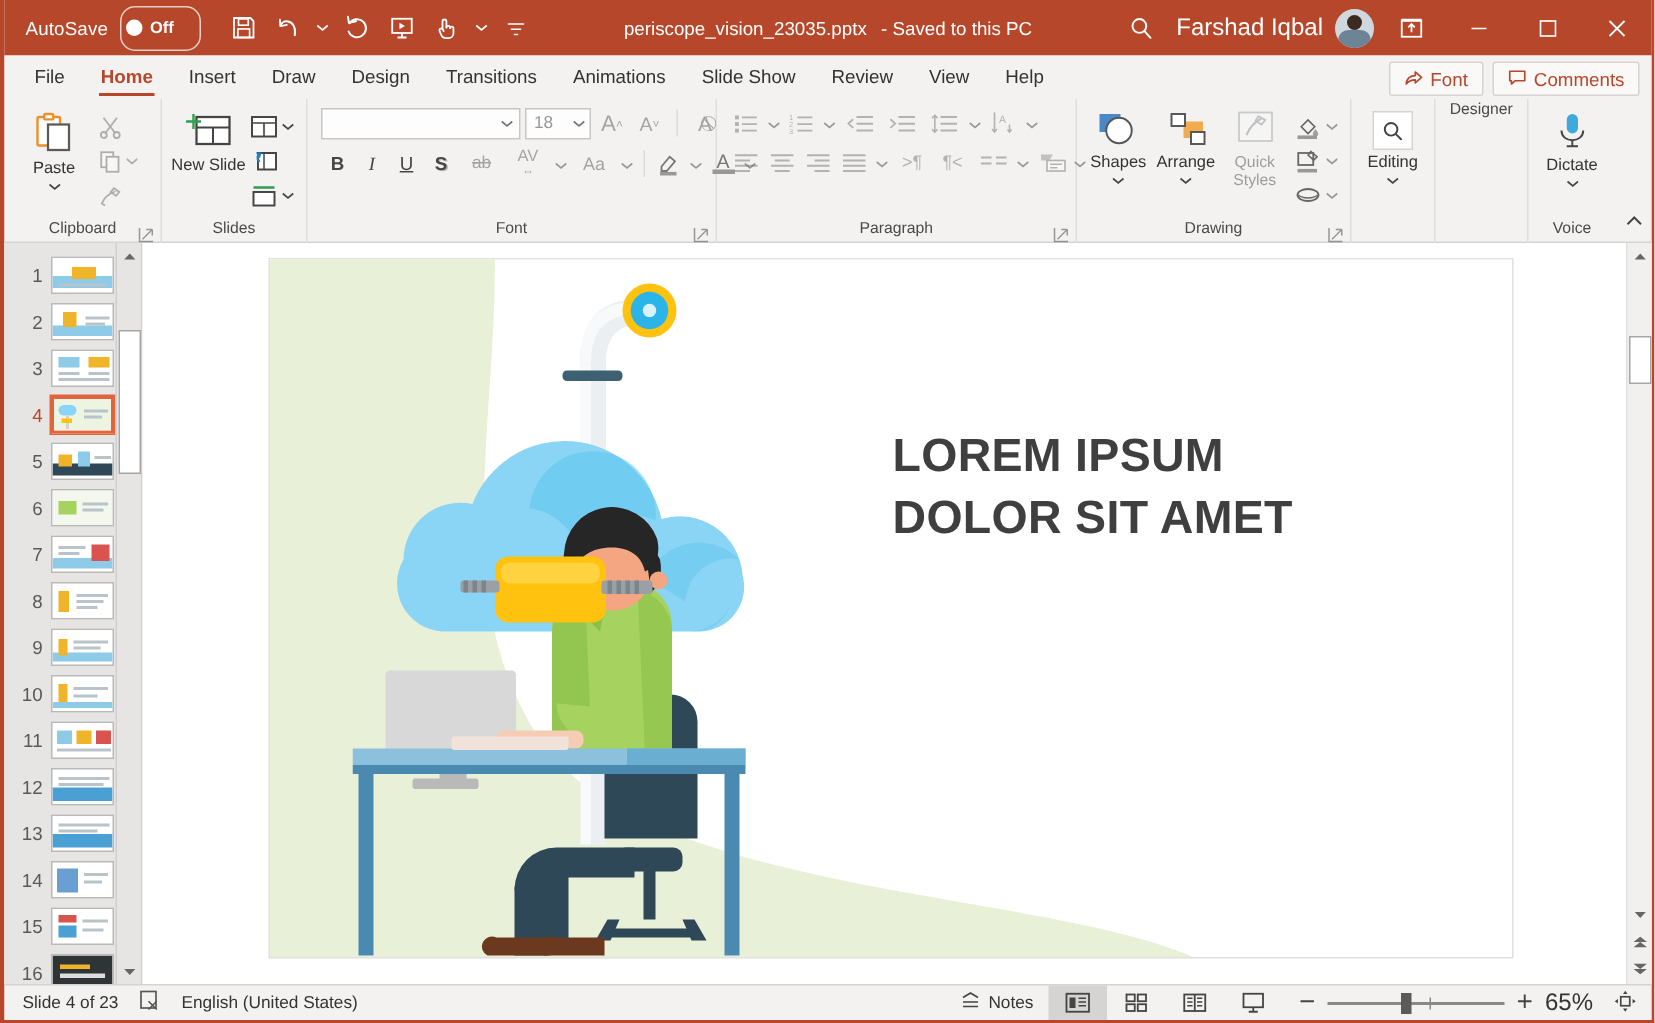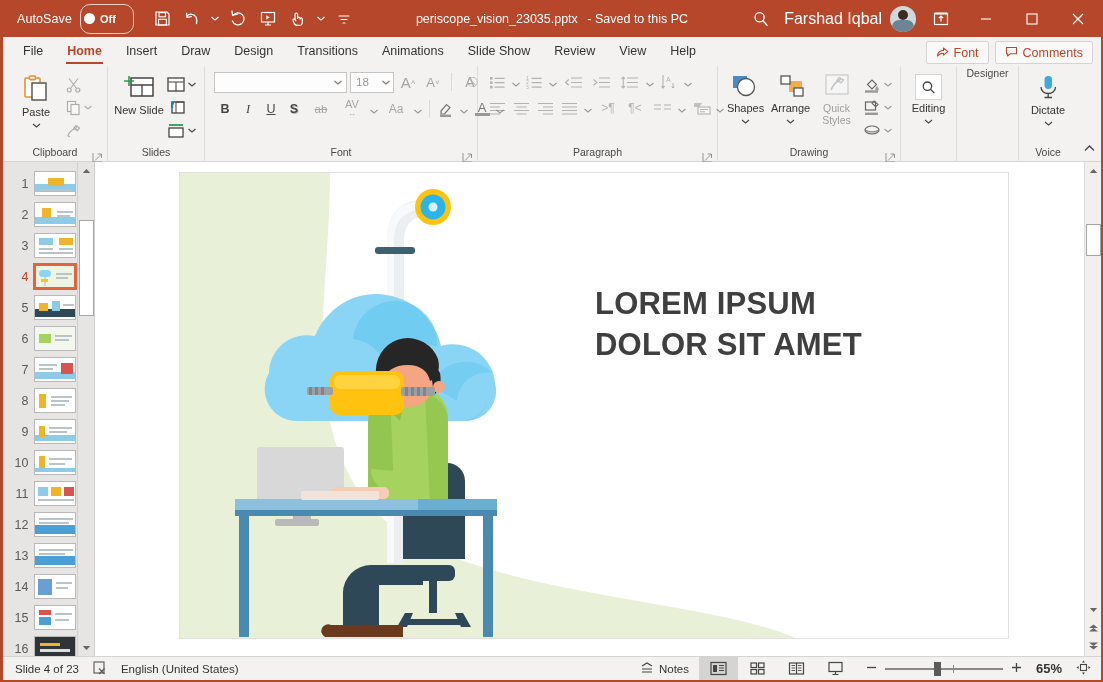--- a/index.html
+++ b/index.html
@@ -148,21 +148,21 @@
   .sb-left { display: flex; align-items: center; gap: 14px; padding-left: 12px; }
   .sb-right { margin-left: auto; display: flex; align-items: center; padding-right: 6px; gap: 0; }
   .notes-btn { display: flex; align-items: center; gap: 5px; padding: 0 10px; height: 22px; }
   .viewbtn { width: 39px; height: 23px; display: flex; align-items: center; justify-content: center; }
   .viewbtn.active { background: #d6d4d2; }
   .zoomctl { display: flex; align-items: center; gap: 7px; margin-left: 10px; }
   .zslider { width: 118px; height: 14px; position: relative; }
   .ztrack { position: absolute; left: 0; right: 0; top: 6px; height: 2px; background: #8a8886; }
   .ztick { position: absolute; left: 68px; top: 3px; width: 1px; height: 8px; background: #8a8886; }
   .zhandle { position: absolute; left: 49px; top: 0; width: 7px; height: 14px; background: #5a5a5a; }
-  .zpct { min-width: 32px; text-align: right; font-size: 13px; font-weight: bold; }
+  .zpct { min-width: 32px; text-align: right; font-size: 16px; }
 </style>
 </head>
 <body>
 
 <div id="app">
 
   <div class="titlebar">
     <span class="autosave-label">AutoSave</span>
     <div class="autosave-toggle">
       <div class="autosave-knob"></div>

